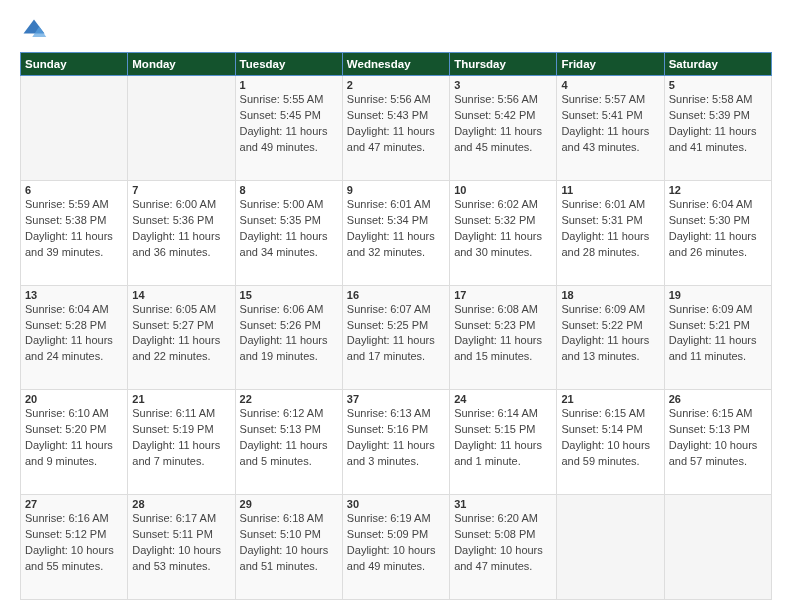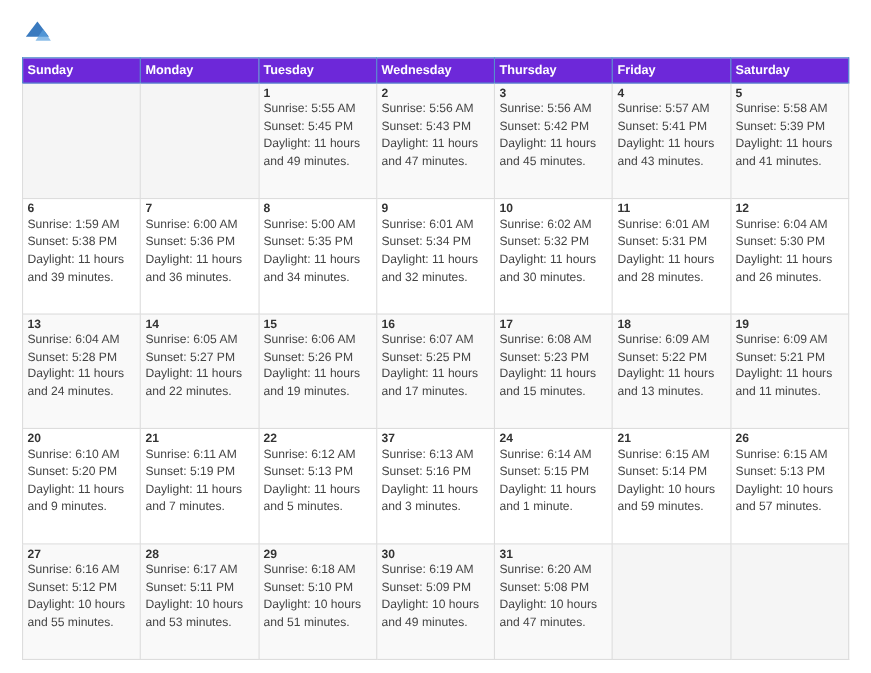--- a/index.html
+++ b/index.html
@@ -61,21 +61,21 @@
       color: #555;
     }
     .calendar {
       flex: 1;
       border: 1px solid #ccc;
       border-collapse: collapse;
       width: 100%;
       table-layout: fixed;
     }
     .calendar thead tr th {
-      background: #6d28d9;
+      background: #14532d;
       color: #fff;
       font-size: 11.5px;
       font-weight: bold;
       padding: 5px 4px;
       text-align: left;
       border: 1px solid #5590cc;
     }
     .calendar tbody tr td {
       vertical-align: top;
       padding: 3px 4px;
@@ -168,21 +168,21 @@
           <td>
             <span class="day-num">5</span>
             <div class="day-detail">Sunrise: 5:58 AM
 Sunset: 5:39 PM
 Daylight: 11 hours and 41 minutes.</div>
           </td>
         </tr>
         <tr>
           <td>
             <span class="day-num">6</span>
-            <div class="day-detail">Sunrise: 1:59 AM
+            <div class="day-detail">Sunrise: 5:59 AM
 Sunset: 5:38 PM
 Daylight: 11 hours and 39 minutes.</div>
           </td>
           <td>
             <span class="day-num">7</span>
             <div class="day-detail">Sunrise: 6:00 AM
 Sunset: 5:36 PM
 Daylight: 11 hours and 36 minutes.</div>
           </td>
           <td>

